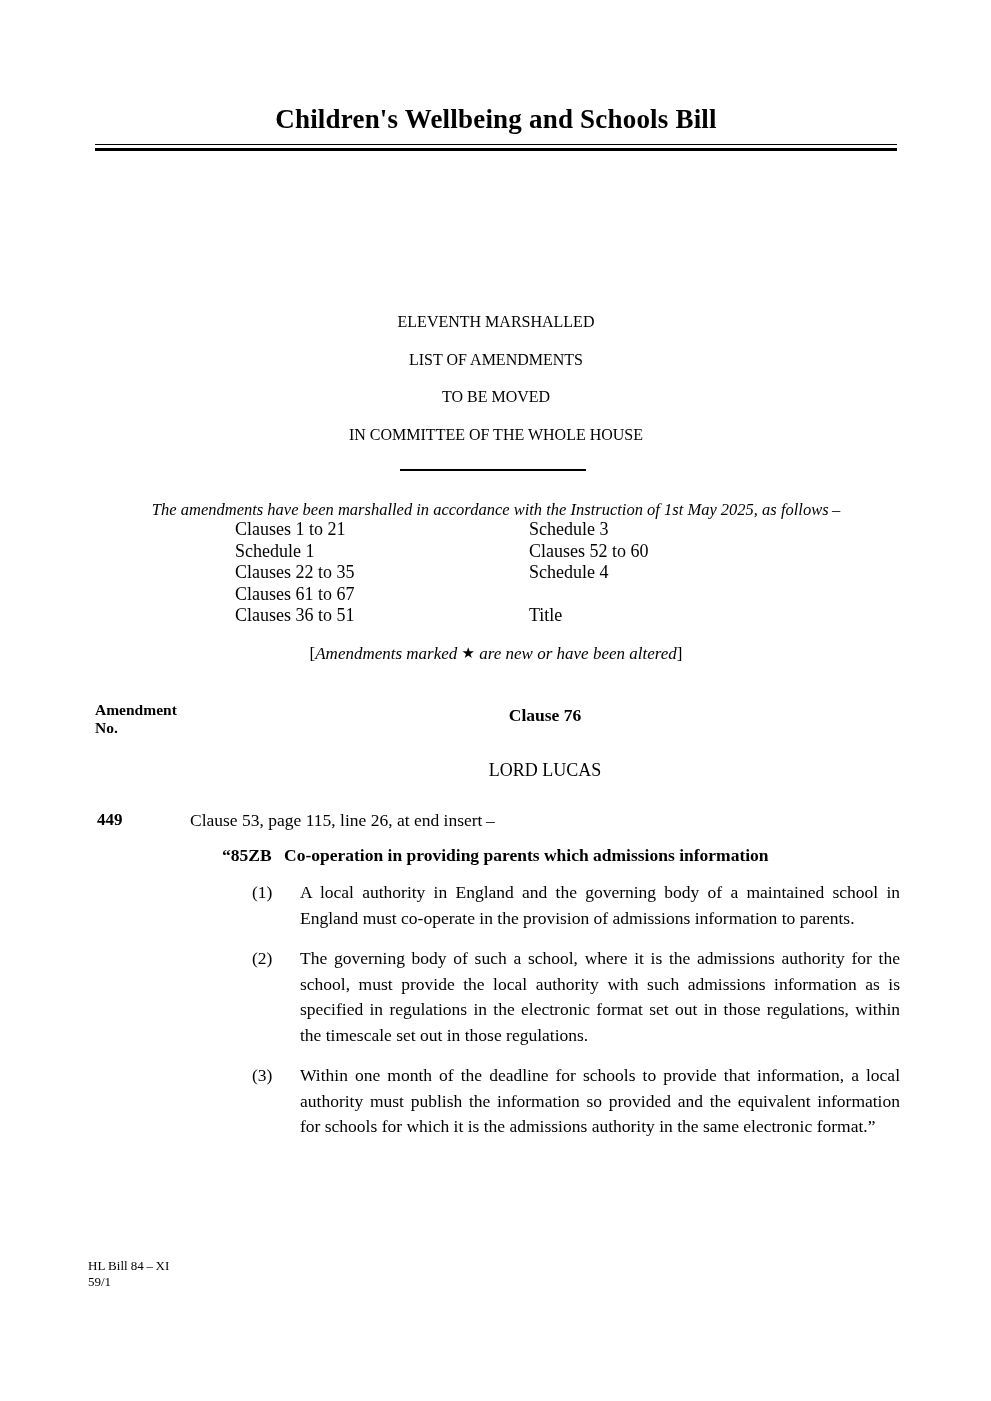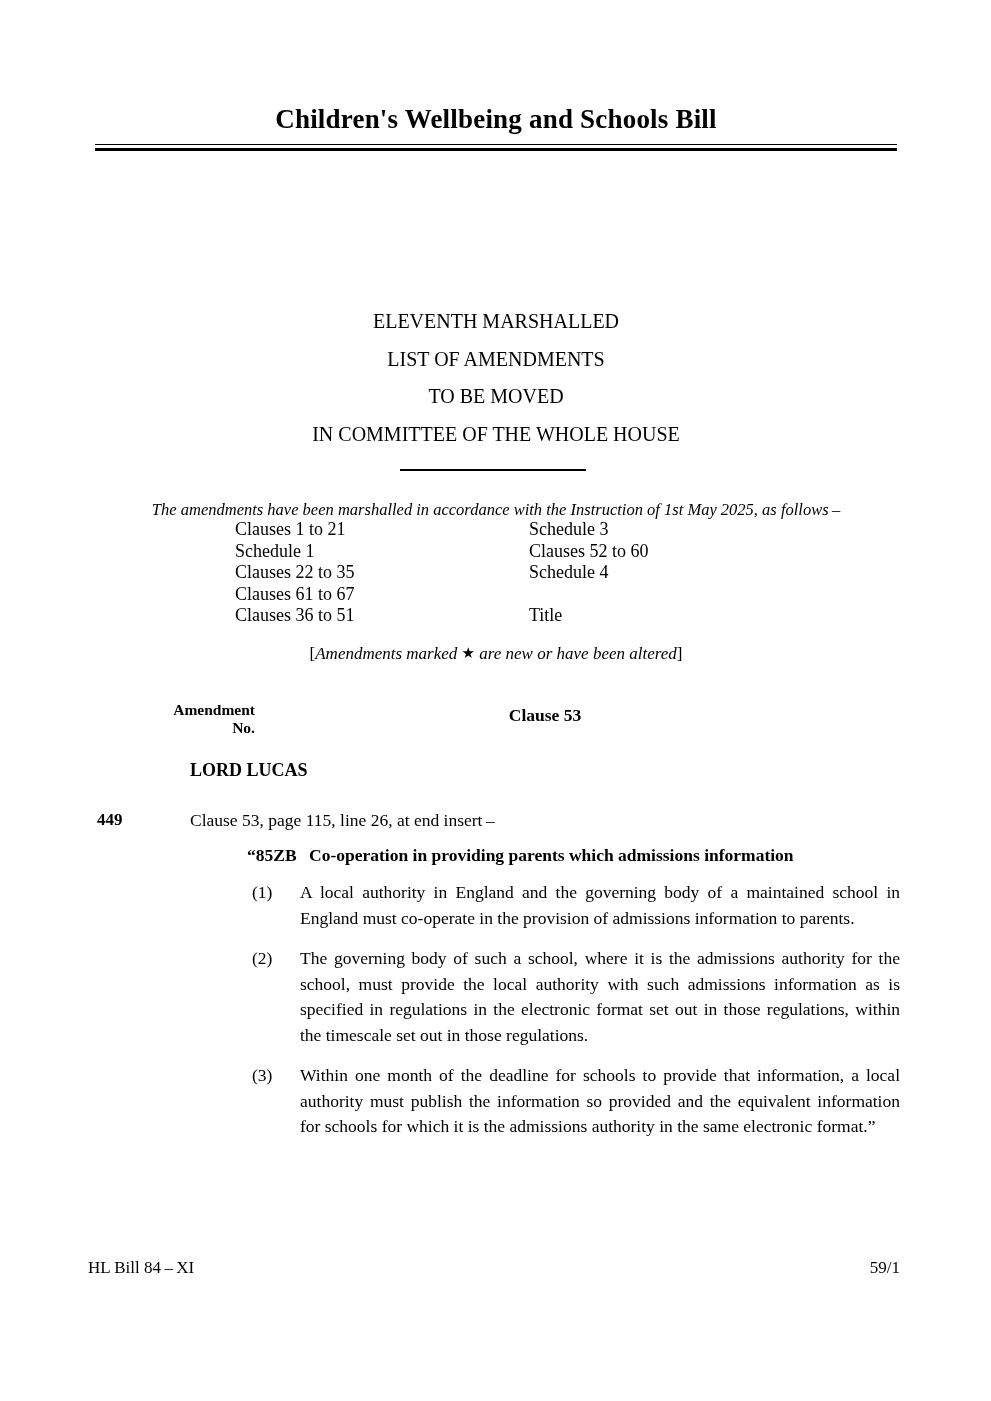--- a/index.html
+++ b/index.html
@@ -50,21 +50,21 @@
     background: #000;
   }
 
   
   .heading-block {
     position: absolute;
     left: 95px;
     top: 303px;
     width: 802px;
     text-align: center;
-    font-size: 20px;
+    font-size: 16px;
     line-height: 37.5px;
   }
   .heading-line {
     display: block;
     white-space: nowrap;
   }
 
   .short-rule {
     position: absolute;
     left: 400px;
@@ -128,40 +128,39 @@
 
   
   .amendment-no-label {
     position: absolute;
     left: 95px;
     top: 701px;
     width: 160px;
     font-size: 15.5px;
     font-weight: bold;
     line-height: 18px;
-    text-align: right;
   }
   .clause-header {
     position: absolute;
     left: 190px;
     top: 705px;
     width: 710px;
     text-align: center;
     font-size: 17.5px;
     font-weight: bold;
   }
 
   
   .sponsor {
     position: absolute;
     left: 190px;
     top: 760px;
     width: 710px;
+    text-align: center;
     font-size: 18px;
-    font-weight: bold;
   }
 
   
   .amend-number {
     position: absolute;
     left: 97px;
     top: 810px;
     font-size: 17px;
     font-weight: bold;
   }
@@ -177,21 +176,20 @@
     position: absolute;
     left: 222px;
     top: 845px;
     width: 678px;
     font-size: 17.5px;
     font-weight: bold;
   }
   .inserted-heading .sec-num {
     display: inline-block;
     min-width: 62px;
-    margin-left: 25px;
   }
 
   .subsections {
     position: absolute;
     left: 252px;
     top: 880px;
     width: 648px;
     font-size: 17.5px;
   }
   .subsec {
@@ -236,23 +234,24 @@
   .explanatory .es-body {
     display: block;
   }
 
   
   .footer {
     position: absolute;
     left: 88px;
     top: 1258px;
     width: 812px;
-    font-size: 17px;
+    font-size: 13px;
     display: flex;
     justify-content: space-between;
+    flex-direction: column;
   }
 </style>
 </head>
 <body>
 
 <div class="page">
 
   <div class="doc-title">Children's Wellbeing and Schools Bill</div>
   <div class="title-rule thin"></div>
   <div class="title-rule thick"></div>
@@ -292,21 +291,21 @@
 
   <div class="star-note">
     <span class="bracket">[</span><span>Amendments marked </span><span class="star-glyph">★</span><span> are new or have been altered</span><span class="bracket">]</span>
   </div>
 
   <div class="amendment-no-label">
     <span>Amendment</span><br>
     <span>No.</span>
   </div>
 
-  <div class="clause-header">Clause 53</div>
+  <div class="clause-header">Clause 76</div>
 
   <div class="sponsor">LORD LUCAS</div>
 
   <div class="amend-number">449</div>
   <div class="amend-lead">Clause 53, page 115, line 26, at end insert –</div>
 
   <div class="inserted-heading">
     <span class="sec-num">“85ZB</span><span>Co-operation in providing parents which admissions information</span>
   </div>
 

